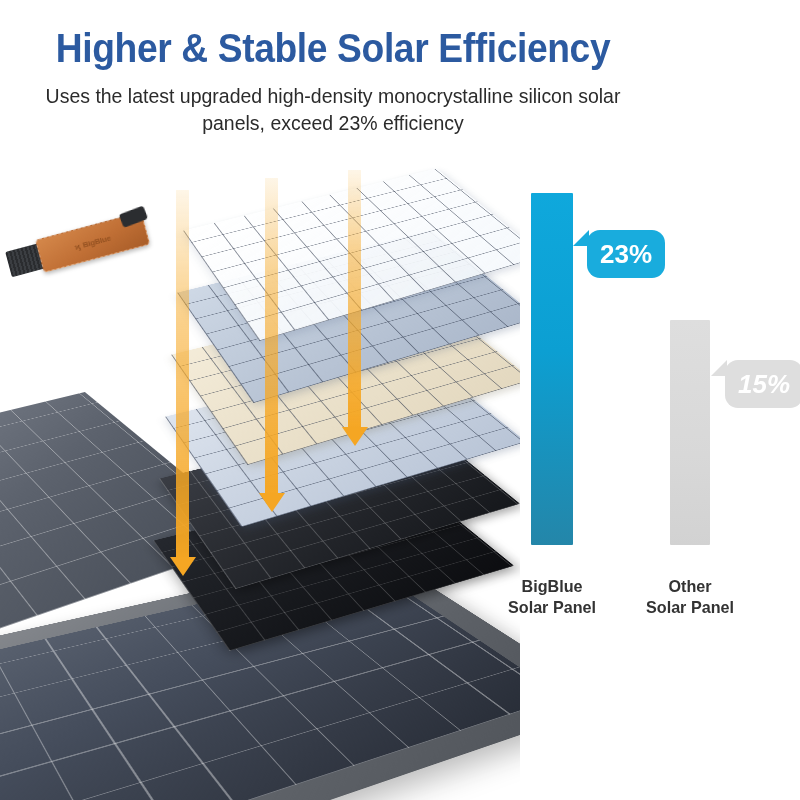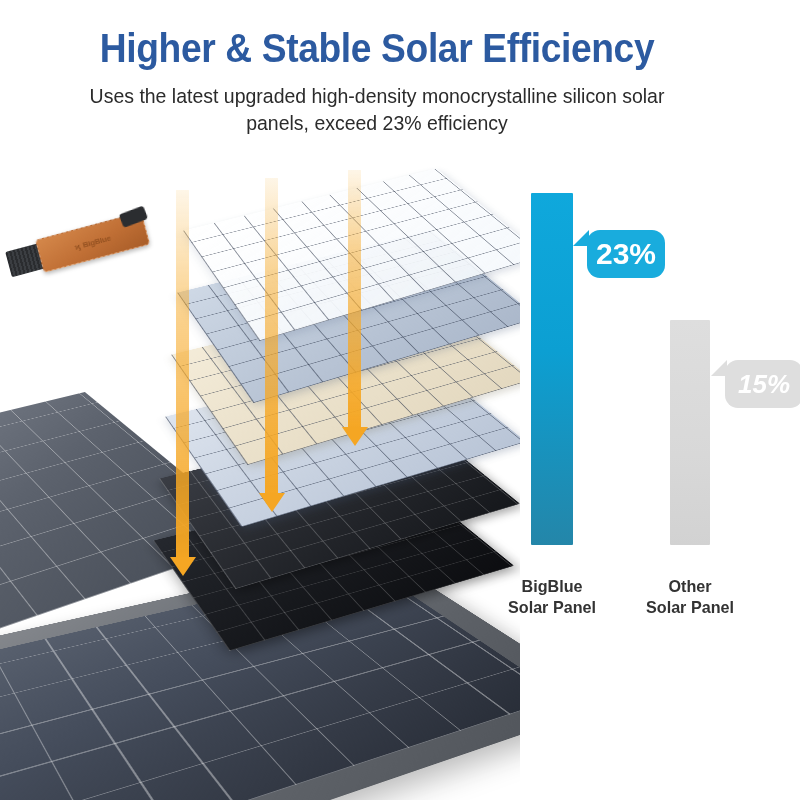--- a/index.html
+++ b/index.html
@@ -4,21 +4,21 @@
 <style>
   html,body{margin:0;padding:0;}
   body{
     width:800px;height:800px;overflow:hidden;background:#ffffff;
     font-family:"Liberation Sans",sans-serif;
     -webkit-font-smoothing:antialiased;
   }
   #page{position:relative;width:800px;height:800px;background:#fff;overflow:hidden;}
 
   
-  .header{position:absolute;left:0;top:0;width:666px;text-align:center;margin-left:44px;}
+  .header{position:absolute;left:0;top:0;width:666px;text-align:center;}
   .headline{
     font-size:40px;font-weight:bold;color:#2C5AA0;
     letter-spacing:-0.4px;line-height:1;
     margin-top:28px;
     transform:scaleX(0.93);transform-origin:center top;
     white-space:nowrap;
   }
   .subhead{
     margin:14px auto 0;width:660px;
     font-size:20.5px;line-height:1.33;color:#2b2b2b;
@@ -141,21 +141,21 @@
 
   .bubble{position:absolute;display:flex;align-items:center;justify-content:center;border-radius:13px;}
   .bubble span{font-weight:bold;color:#ffffff;}
   .bubble:before{
     content:"";position:absolute;left:-14px;top:0;width:0;height:0;
     border-top:16px solid transparent;border-right:16px solid currentColor;
   }
   .bubble-blue{
     left:107px;top:50px;width:78px;height:48px;background:#19ACDD;color:#19ACDD;
   }
-  .bubble-blue span{font-size:30px;text-align:right;}
+  .bubble-blue span{font-size:26px;text-align:right;}
   .bubble-gray{
     left:245px;top:180px;width:78px;height:48px;background:#DEDEDE;color:#DEDEDE;
   }
   .bubble-gray span{font-size:26px;font-style:italic;}
 
   .bar-label{
     position:absolute;bottom:42px;width:150px;text-align:center;
     font-size:17px;font-weight:bold;color:#333333;line-height:1.2;
     transform:scaleX(0.95);
   }

